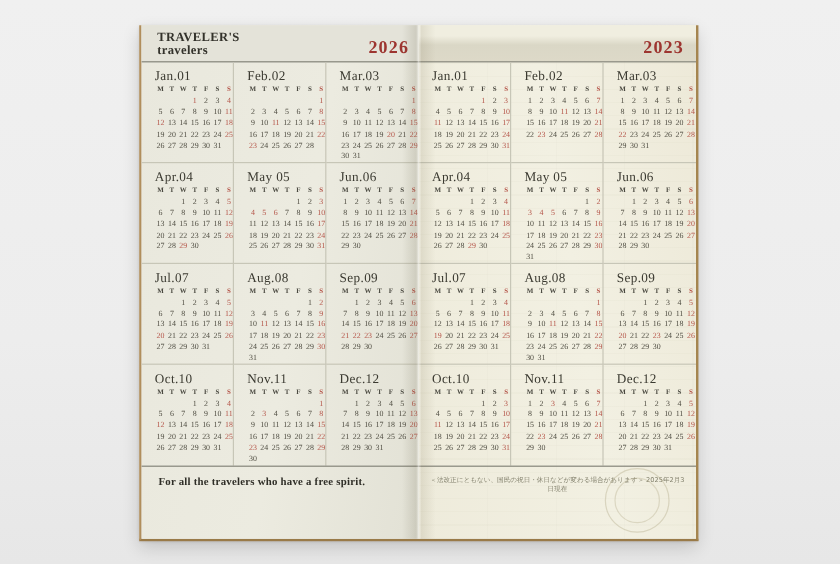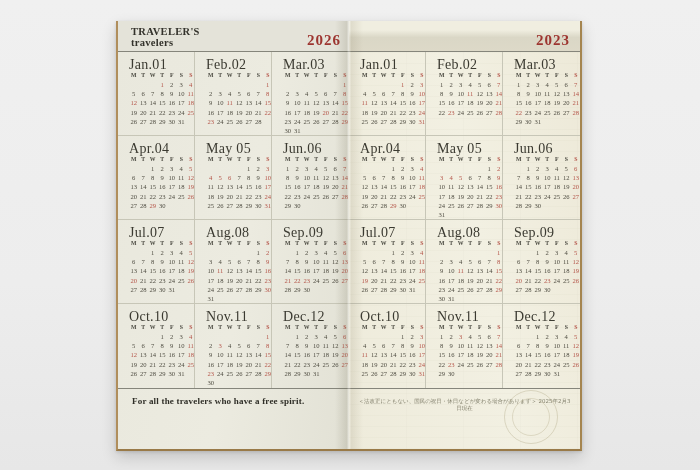--- a/index.html
+++ b/index.html
@@ -43,21 +43,21 @@
   .year{margin-left:auto;font-weight:bold;font-size:15px;line-height:15px;
     color:var(--year-red);letter-spacing:1px;}
   .page.left .year{padding-right:2px;}
   .cal-grid{
     position:relative;height:336px;box-sizing:border-box;
     display:grid;grid-template-columns:repeat(3,1fr);grid-auto-rows:84px;
   }
   .month{box-sizing:border-box;padding:8px 1px 0 11px;overflow:hidden;}
   .month:not(:nth-child(3n)){border-right:1px solid #c7c6b7;}
   .month:nth-child(-n+9){border-bottom:1px solid #c7c6b7;}
-  .m-title{font-size:14px;line-height:9px;color:#3b3a31;letter-spacing:.3px;margin-bottom:3px;}
+  .m-title{font-size:11px;line-height:9px;color:#3b3a31;letter-spacing:.3px;margin-bottom:3px;}
   .m-week,.m-days{display:grid;grid-template-columns:repeat(7,9.5px);}
   .m-week{margin-bottom:1px;}
   .wd{font-size:5.8px;line-height:7px;font-weight:bold;color:#4a4940;text-align:center;}
   .wd.red{color:var(--holiday-red);}
   .day{font-size:6.6px;line-height:9.2px;color:var(--day-ink);text-align:center;}
   .day.red{color:var(--holiday-red);}
   .footer{
     position:relative;height:60px;box-sizing:border-box;
     border-top:1px solid #85857b;
   }

